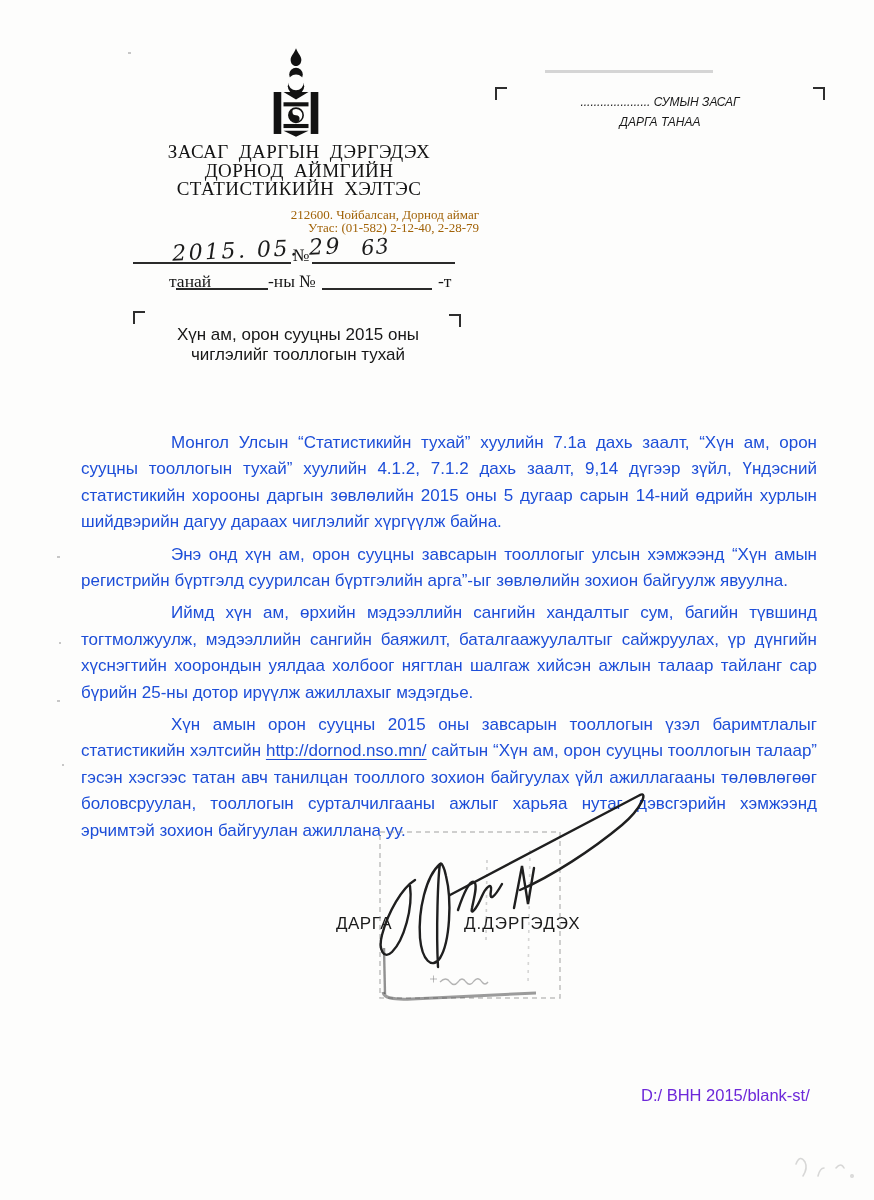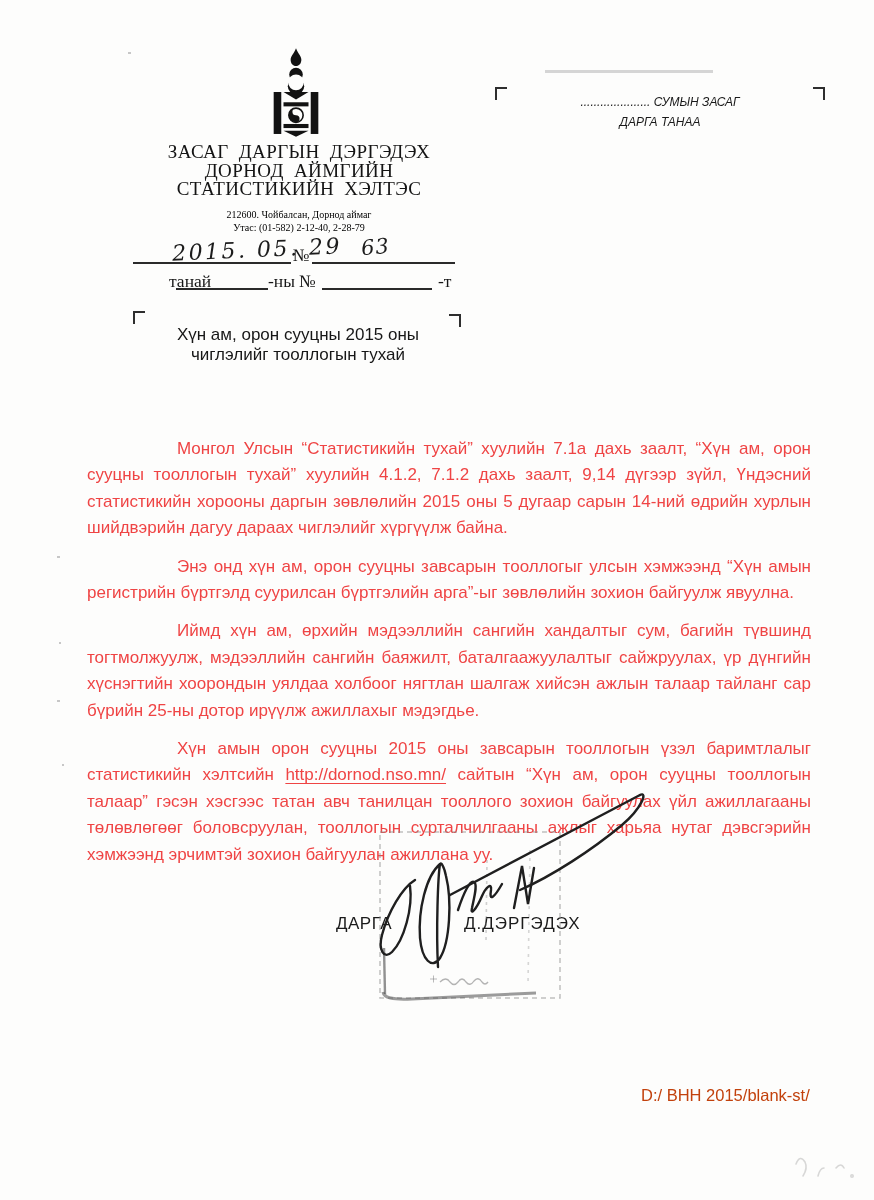--- a/index.html
+++ b/index.html
@@ -10,22 +10,22 @@
   }
 
   
   .emblem { position:absolute; left:271px; top:46px; width:50px; height:92px; }
   .letterhead { position:absolute; left:119px; top:143px; width:360px; text-align:center; }
   .org-line {
     font-family:"Liberation Serif", serif; font-size:19px; line-height:18.5px;
     letter-spacing:0.4px; word-spacing:5px; color:#141414; white-space:nowrap;
   }
   .addr-line {
-    font-family:"Liberation Serif", serif; font-size:10px; line-height:13.5px;
-    color:#000000; white-space:nowrap;
+    font-family:"Liberation Serif", serif; font-size:13px; line-height:13.5px;
+    color:#a16207; white-space:nowrap;text-align:right;
   }
   .addr-block { margin-top:9px; }
 
   
   .hand {
     position:absolute; font-family:"DejaVu Serif", serif; font-style:italic;
     color:#1c1c1c; white-space:nowrap;
   }
   .hand-date { left:172px; top:237px; font-size:22px; letter-spacing:2.5px; transform:rotate(-2.5deg); }
   .hand-no   { left:361px; top:235px; font-size:21px; letter-spacing:1px; transform:rotate(-5deg); }
@@ -44,32 +44,32 @@
   .recipient { position:absolute; left:530px; top:93px; width:260px; text-align:center;
     font-size:12px; line-height:19.5px; color:#1a1a1a;font-style:italic; }
 
   
   .subject { position:absolute; left:117px; top:325px; width:362px; text-align:center;
     font-size:17px; line-height:19.5px; color:#171717; }
 
   
   .body-block { position:absolute; left:75px; top:424px; width:748px; }
   .body-block p {
-    margin:12px; text-indent:90px; font-size:17px; line-height:26.4px;
-    text-align:justify; color:#ef4444;
+    margin:6px; text-indent:90px; font-size:17px; line-height:26.4px;
+    text-align:justify; color:#1d4ed8;
   }
   .url { text-decoration:underline; text-underline-offset:3px; }
 
   
   .sig-title { position:absolute; left:336px; top:914px; font-size:17px; letter-spacing:0.5px; }
   .sig-name  { position:absolute; left:464px; top:914px; font-size:17px; letter-spacing:1px; }
   .sig-art   { position:absolute; left:280px; top:780px; width:380px; height:250px; pointer-events:none; }
 
   
-  .footer-note { position:absolute; left:641px; top:1086px; font-size:16.5px; color:#c2410c; white-space:nowrap; }
+  .footer-note { position:absolute; left:641px; top:1086px; font-size:16.5px; color:#6d28d9; white-space:nowrap; }
 
   
   .streak { position:absolute; left:545px; top:70px; width:168px; height:2.5px; background:#b5b5b5; opacity:.55; }
   .speck { position:absolute; background:#9a9a9a; opacity:.55; }
   .pencil { position:absolute; left:788px; top:1146px; width:80px; height:50px; opacity:.22; }
 </style>
 </head>
 <body>
 
 <div class="page">

